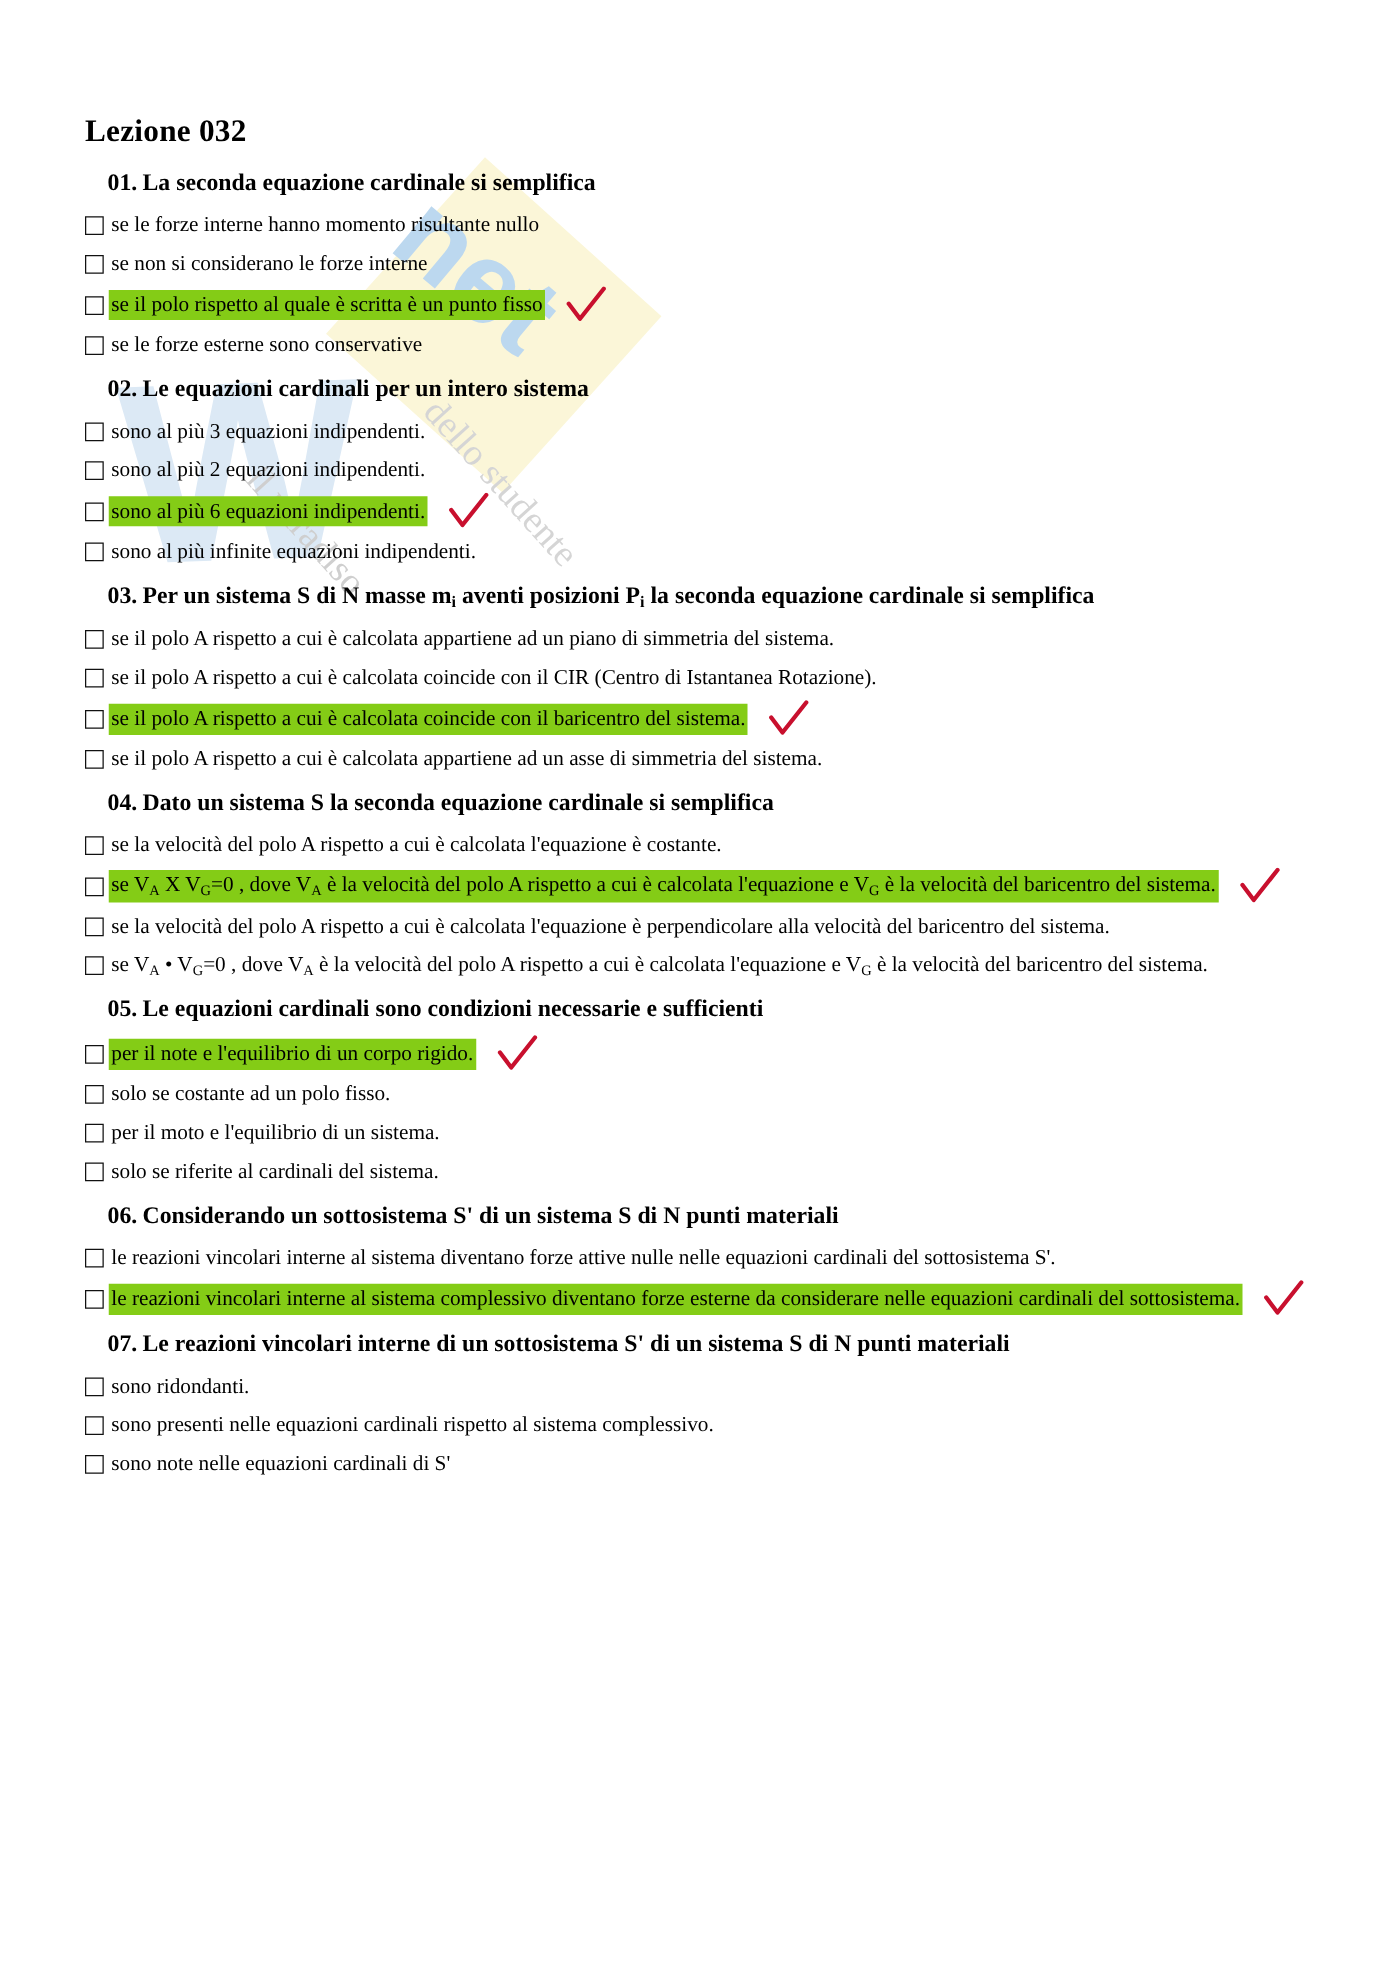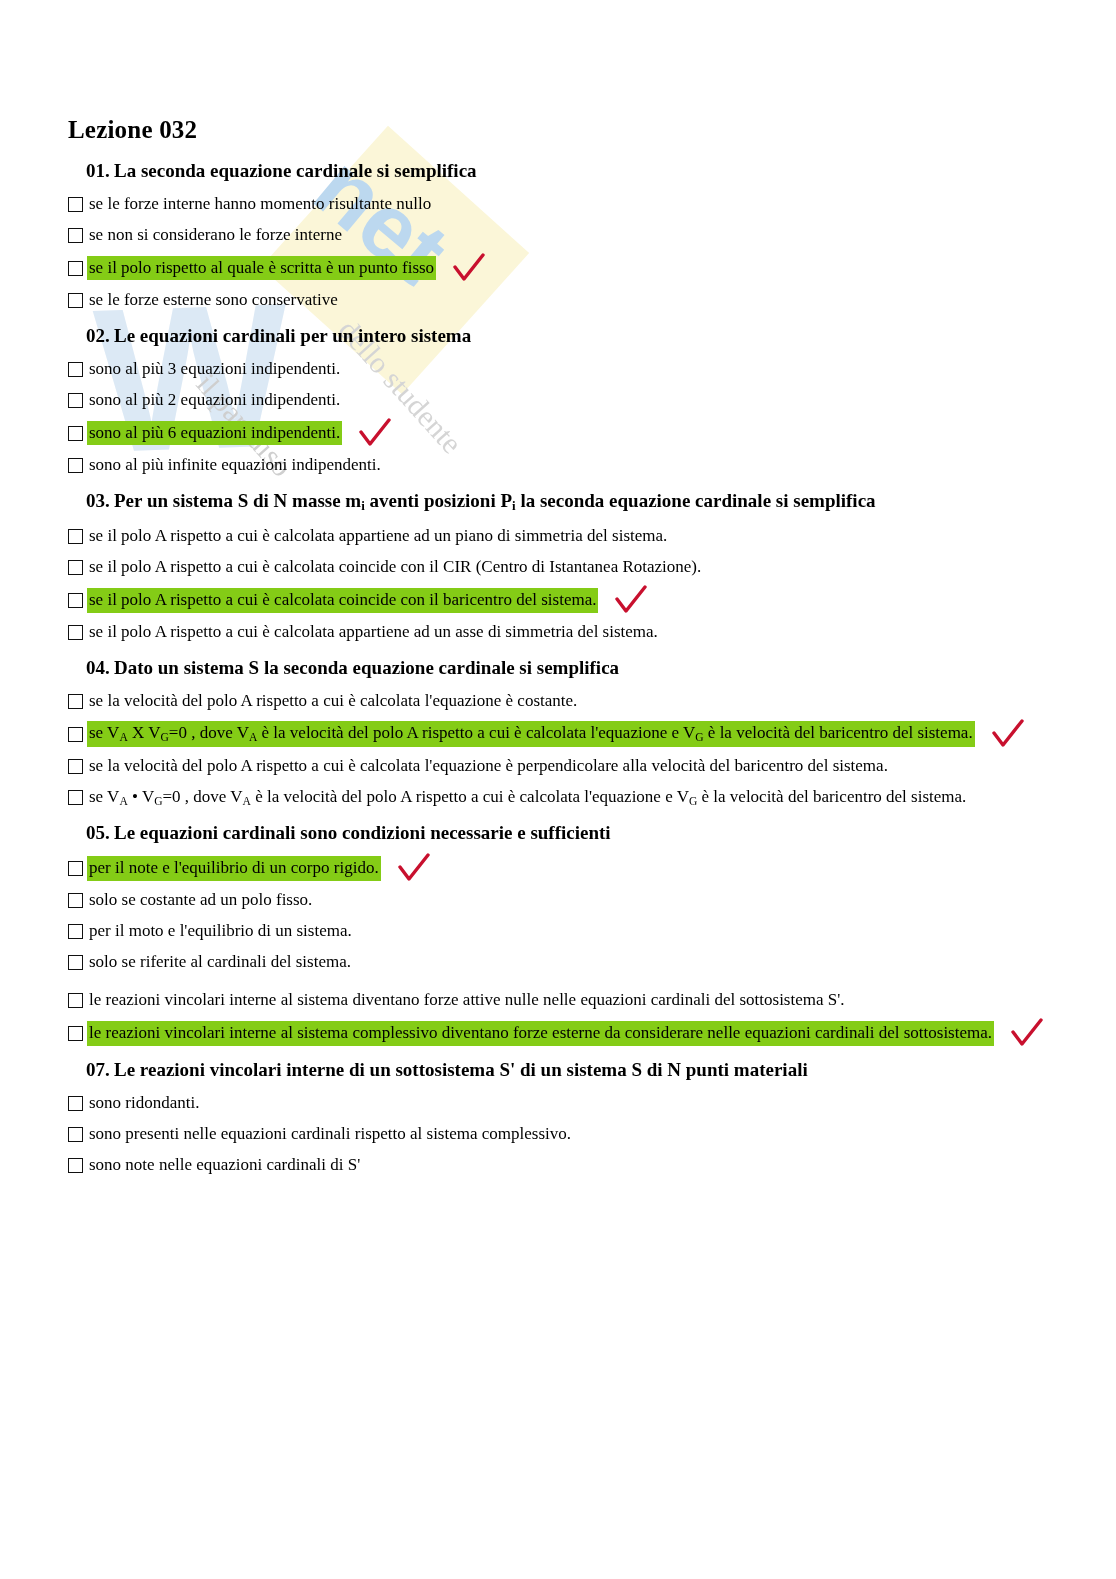--- a/index.html
+++ b/index.html
@@ -78,21 +78,21 @@
     font-family: "Liberation Serif", serif;
     transform: rotate(48deg);
     transform-origin: left top;
     white-space: nowrap;
   }
 
   
   #page {
     position: relative;
     z-index: 2;
-    padding: 116px 0 0 68px;
+    padding: 92px 0 0 68px;
   }
   #doc-title {
     font-size: 25px;
     font-weight: bold;
     font-family: "Liberation Serif", serif;
     margin: 0 0 16px 0;
     letter-spacing: 0.2px;
   }
 
   .question-block { margin-bottom: 11px; }
@@ -257,20 +257,21 @@
         <div class="answer-row">
           <span class="checkbox"></span>
           <span class="answer-text">per il moto e l'equilibrio di un sistema.</span>
         </div>
         <div class="answer-row">
           <span class="checkbox"></span>
           <span class="answer-text">solo se riferite al cardinali del sistema.</span>
         </div>
       </div>
       <div class="question-block">
+        <div class="q-head"><span class="q-num">06.</span><span>Considerando un sottosistema S' di un sistema S di N punti materiali</span></div>
         <div class="answer-row">
           <span class="checkbox"></span>
           <span class="answer-text">le reazioni vincolari interne al sistema diventano forze attive nulle nelle equazioni cardinali del sottosistema S'.</span>
         </div>
         <div class="answer-row correct">
           <span class="checkbox"></span>
           <span class="answer-text">le reazioni vincolari interne al sistema complessivo diventano forze esterne da considerare nelle equazioni cardinali del sottosistema.</span>
           <svg class="tick" viewBox="0 0 34 30">
             <path d="M3 14 L12 26 L31 2" fill="none" stroke="#c8102e" stroke-width="3.4" stroke-linecap="round" stroke-linejoin="round"></path>
           </svg>

